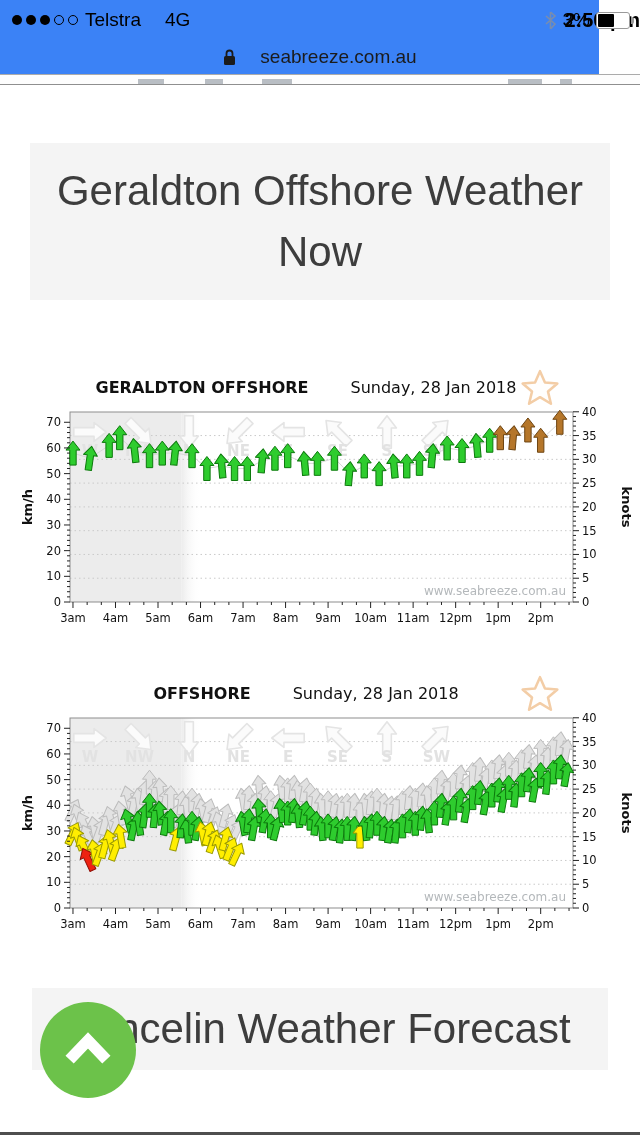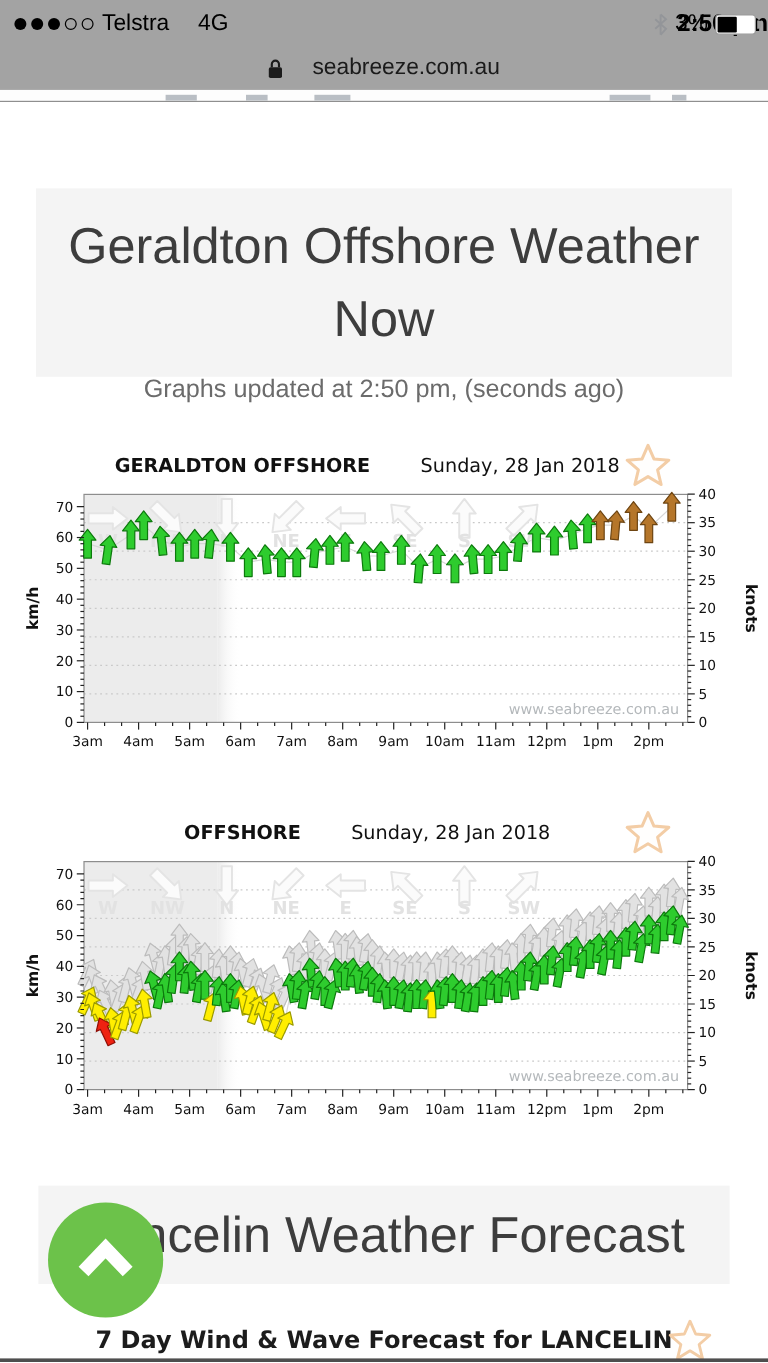--- a/index.html
+++ b/index.html
@@ -1,39 +1,39 @@
 <!DOCTYPE html>
 <html><head>
 <meta charset="utf-8">
 <style>
   html,body{margin:0;padding:0;background:#e9e9e9;}
   #app{width:640px;height:1136px;position:relative;background:#ffffff;overflow:hidden;
        font-family:"Liberation Sans",sans-serif;}
   
-  .topbars{position:absolute;top:0;left:0;width:640px;height:75px;background:#a3a3a3;}
+  .topbars{position:absolute;top:0;left:0;width:572px;height:75px;background:#3b82f6;padding-left:27px;}
   .statusbar{position:absolute;top:0;left:0;width:640px;height:40px;display:flex;align-items:center;
              font-size:19px;color:#000;}
   .sig{display:flex;align-items:center;gap:4px;margin-left:12px;}
   .dot{width:10px;height:10px;border-radius:50%;}
   .dot.on{background:#000;}
   .dot.off{background:transparent;border:1px solid #000;width:8px;height:8px;}
   .carrier{margin-left:7px;}
   .net{margin-left:24px;}
   .sb-time{position:absolute;left:0;right:0;text-align:right;font-weight:700;font-size:20px;}
   .sb-right{position:absolute;right:10px;top:0;height:40px;display:flex;align-items:center;gap:6px;}
   .bt{opacity:.75;}
   .batt{position:relative;width:32px;height:15px;border:1.5px solid #9a9a9a;border-radius:3px;background:#fff;}
   .batt .fill{position:absolute;left:1px;top:1px;bottom:1px;width:50%;background:#000;border-radius:1px;}
   .batt .nub{position:absolute;right:-5px;top:4px;width:3px;height:7px;background:#9a9a9a;border-radius:0 2px 2px 0;}
   .urlbar{position:absolute;top:40px;left:0;width:640px;height:34px;display:flex;align-items:center;
           justify-content:center;gap:24px;font-size:19px;color:#1b1b1b;border-bottom:1px solid #ababab;}
   .sliver{position:absolute;top:75px;left:0;width:640px;height:9px;background:#fdfdfd;border-bottom:1px solid #8f8f8f;overflow:hidden;}
   .sliver i{position:absolute;top:4px;height:5px;background:#b9bec4;display:block;}
   
-  .title-band{position:absolute;top:157px;left:30px;width:580px;height:157px;background:#f4f4f4;
+  .title-band{position:absolute;top:143px;left:30px;width:580px;height:157px;background:#f4f4f4;
               display:flex;align-items:center;justify-content:center;text-align:center;}
   .title-band h1{font-size:42px;font-weight:400;color:#3d3d3d;margin:0;line-height:1.45;}
   .updated{position:absolute;top:313px;left:0;width:640px;text-align:center;font-size:21px;color:#6b6b6b;}
   .chart-card{position:absolute;left:0;width:612px;}
   .chart-title{position:relative;height:30px;font-size:16px;color:#111;
                display:flex;align-items:center;justify-content:center;gap:42px;
                font-family:"DejaVu Sans",sans-serif;}
   .chart-title .station{font-weight:700;}
   .star{position:absolute;right:52px;top:-4px;}
   .chart-svg{display:block;}
@@ -88,21 +88,20 @@
         <i style="left:205px;width:18px;"></i>
       <i style="left:262px;width:30px;"></i>
         <i style="left:508px;width:34px;"></i>
       <i style="left:560px;width:12px;"></i>
     </div>
   </div>
 
   <div class="title-band">
     <h1>Geraldton Offshore Weather Now</h1>
   </div>
-  <div class="updated">Graphs updated at 2:50 pm, (seconds ago)</div>
 
   <div class="chart-card" style="top:372px;">
     <div class="chart-title">
       <span class="station">GERALDTON OFFSHORE</span>
       <span class="date">Sunday, 28 Jan 2018</span>
       <svg class="star" width="40" height="40" viewBox="0 0 38 38">
         <path d="M19 3 L23.7 13.7 L35.5 14.7 L26.6 22.4 L29.4 34 L19 27.7 L8.6 34 L11.4 22.4 L2.5 14.7 L14.3 13.7 Z" fill="#fffefd" stroke="#f3cda6" stroke-width="2.4" stroke-linejoin="round"></path>
       </svg>
     </div>
     <svg class="chart-svg" width="640" height="252" viewBox="0 0 640 252">
@@ -685,21 +684,15 @@
   <div class="footer-band">
     <h2>Lancelin Weather Forecast</h2>
   </div>
 
   <button class="fab">
     <svg width="96" height="96" viewBox="0 0 96 96">
       <path d="M27 59 L48 37 L69 59" stroke="#ffffff" stroke-width="13" fill="none"></path>
     </svg>
   </button>
 
-  <div class="forecast-row">
-    <span class="forecast-link">7 Day Wind &amp; Wave Forecast for LANCELIN</span>
-    <svg class="star" width="38" height="38" viewBox="0 0 38 38">
-      <path d="M19 3 L23.7 13.7 L35.5 14.7 L26.6 22.4 L29.4 34 L19 27.7 L8.6 34 L11.4 22.4 L2.5 14.7 L14.3 13.7 Z" fill="#fffefd" stroke="#f3cda6" stroke-width="2.4" stroke-linejoin="round"></path>
-    </svg>
-  </div>
 
   <div class="bottom-line"></div>
 </div>
 
 </body></html>

